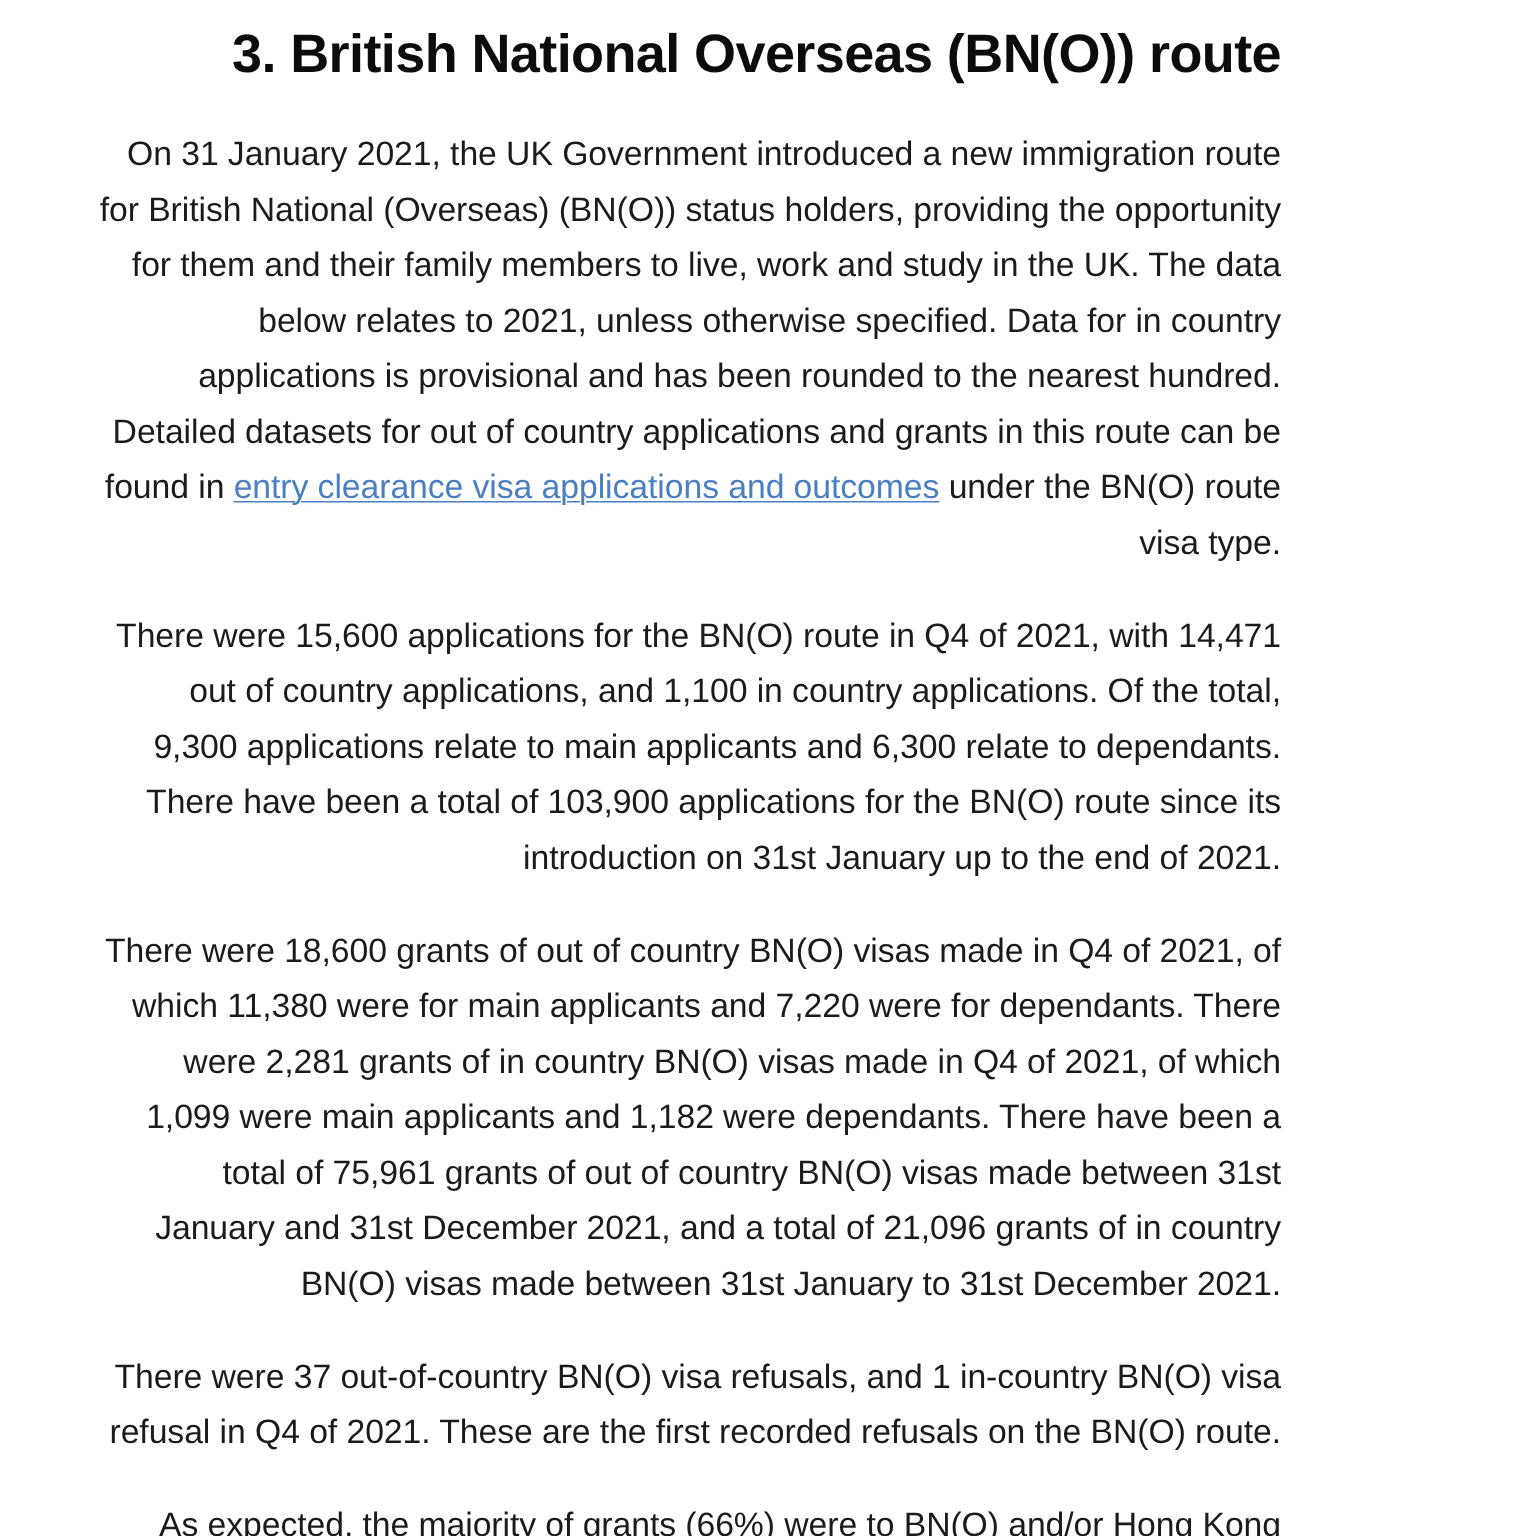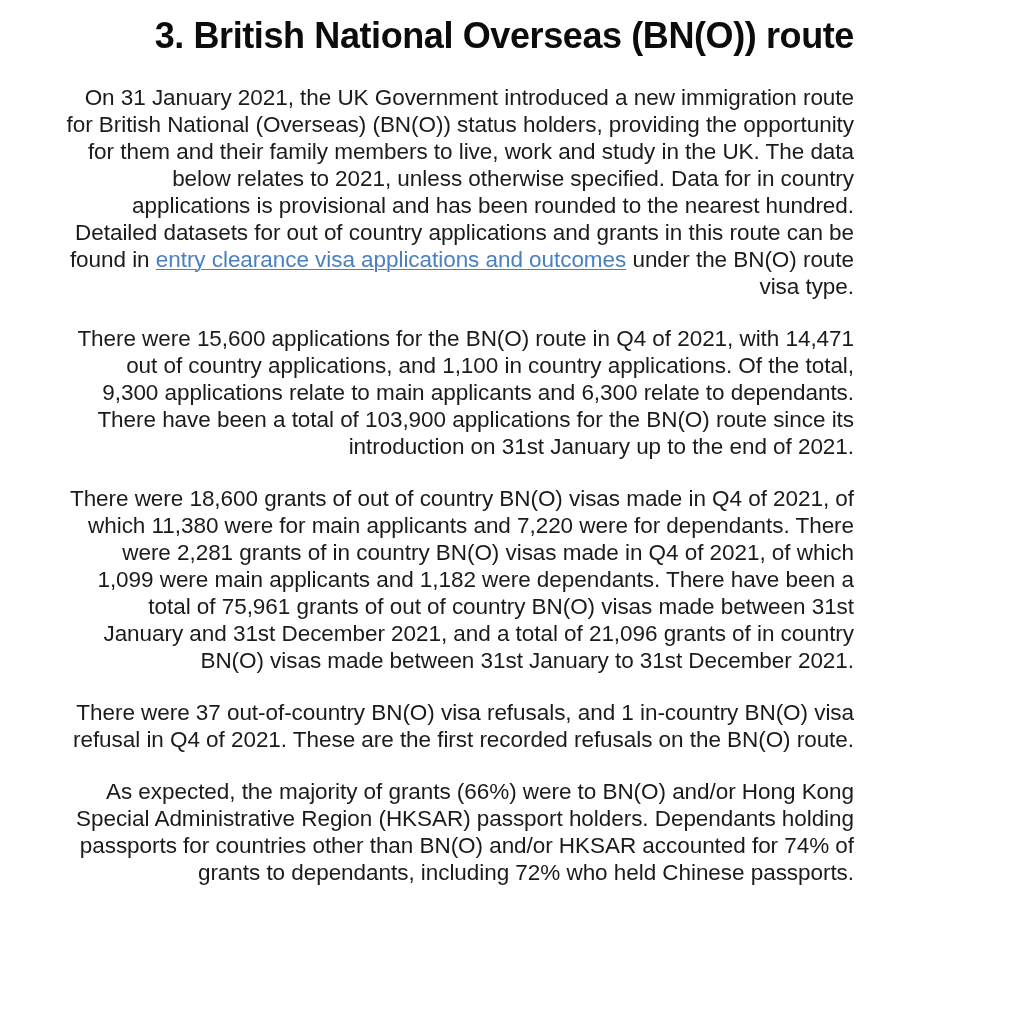--- a/index.html
+++ b/index.html
@@ -26,21 +26,21 @@
     font-size: 36px;
     line-height: 44px;
     font-weight: 700;
     letter-spacing: -0.4px;
     margin: 0 0 26px 0;
     color: #0b0c0c;
     white-space: nowrap;
   }
   .body-copy {
     font-size: 22.5px;
-    line-height: 27px;
+    line-height: 37px;
     font-weight: 400;
     margin: 0 0 25px 0;
     letter-spacing: -0.05px;
     max-width: 906px;
   }
   .body-copy:last-child {
     margin-bottom: 0;
   }
   .govuk-link {
     color: #4a7fc1;

